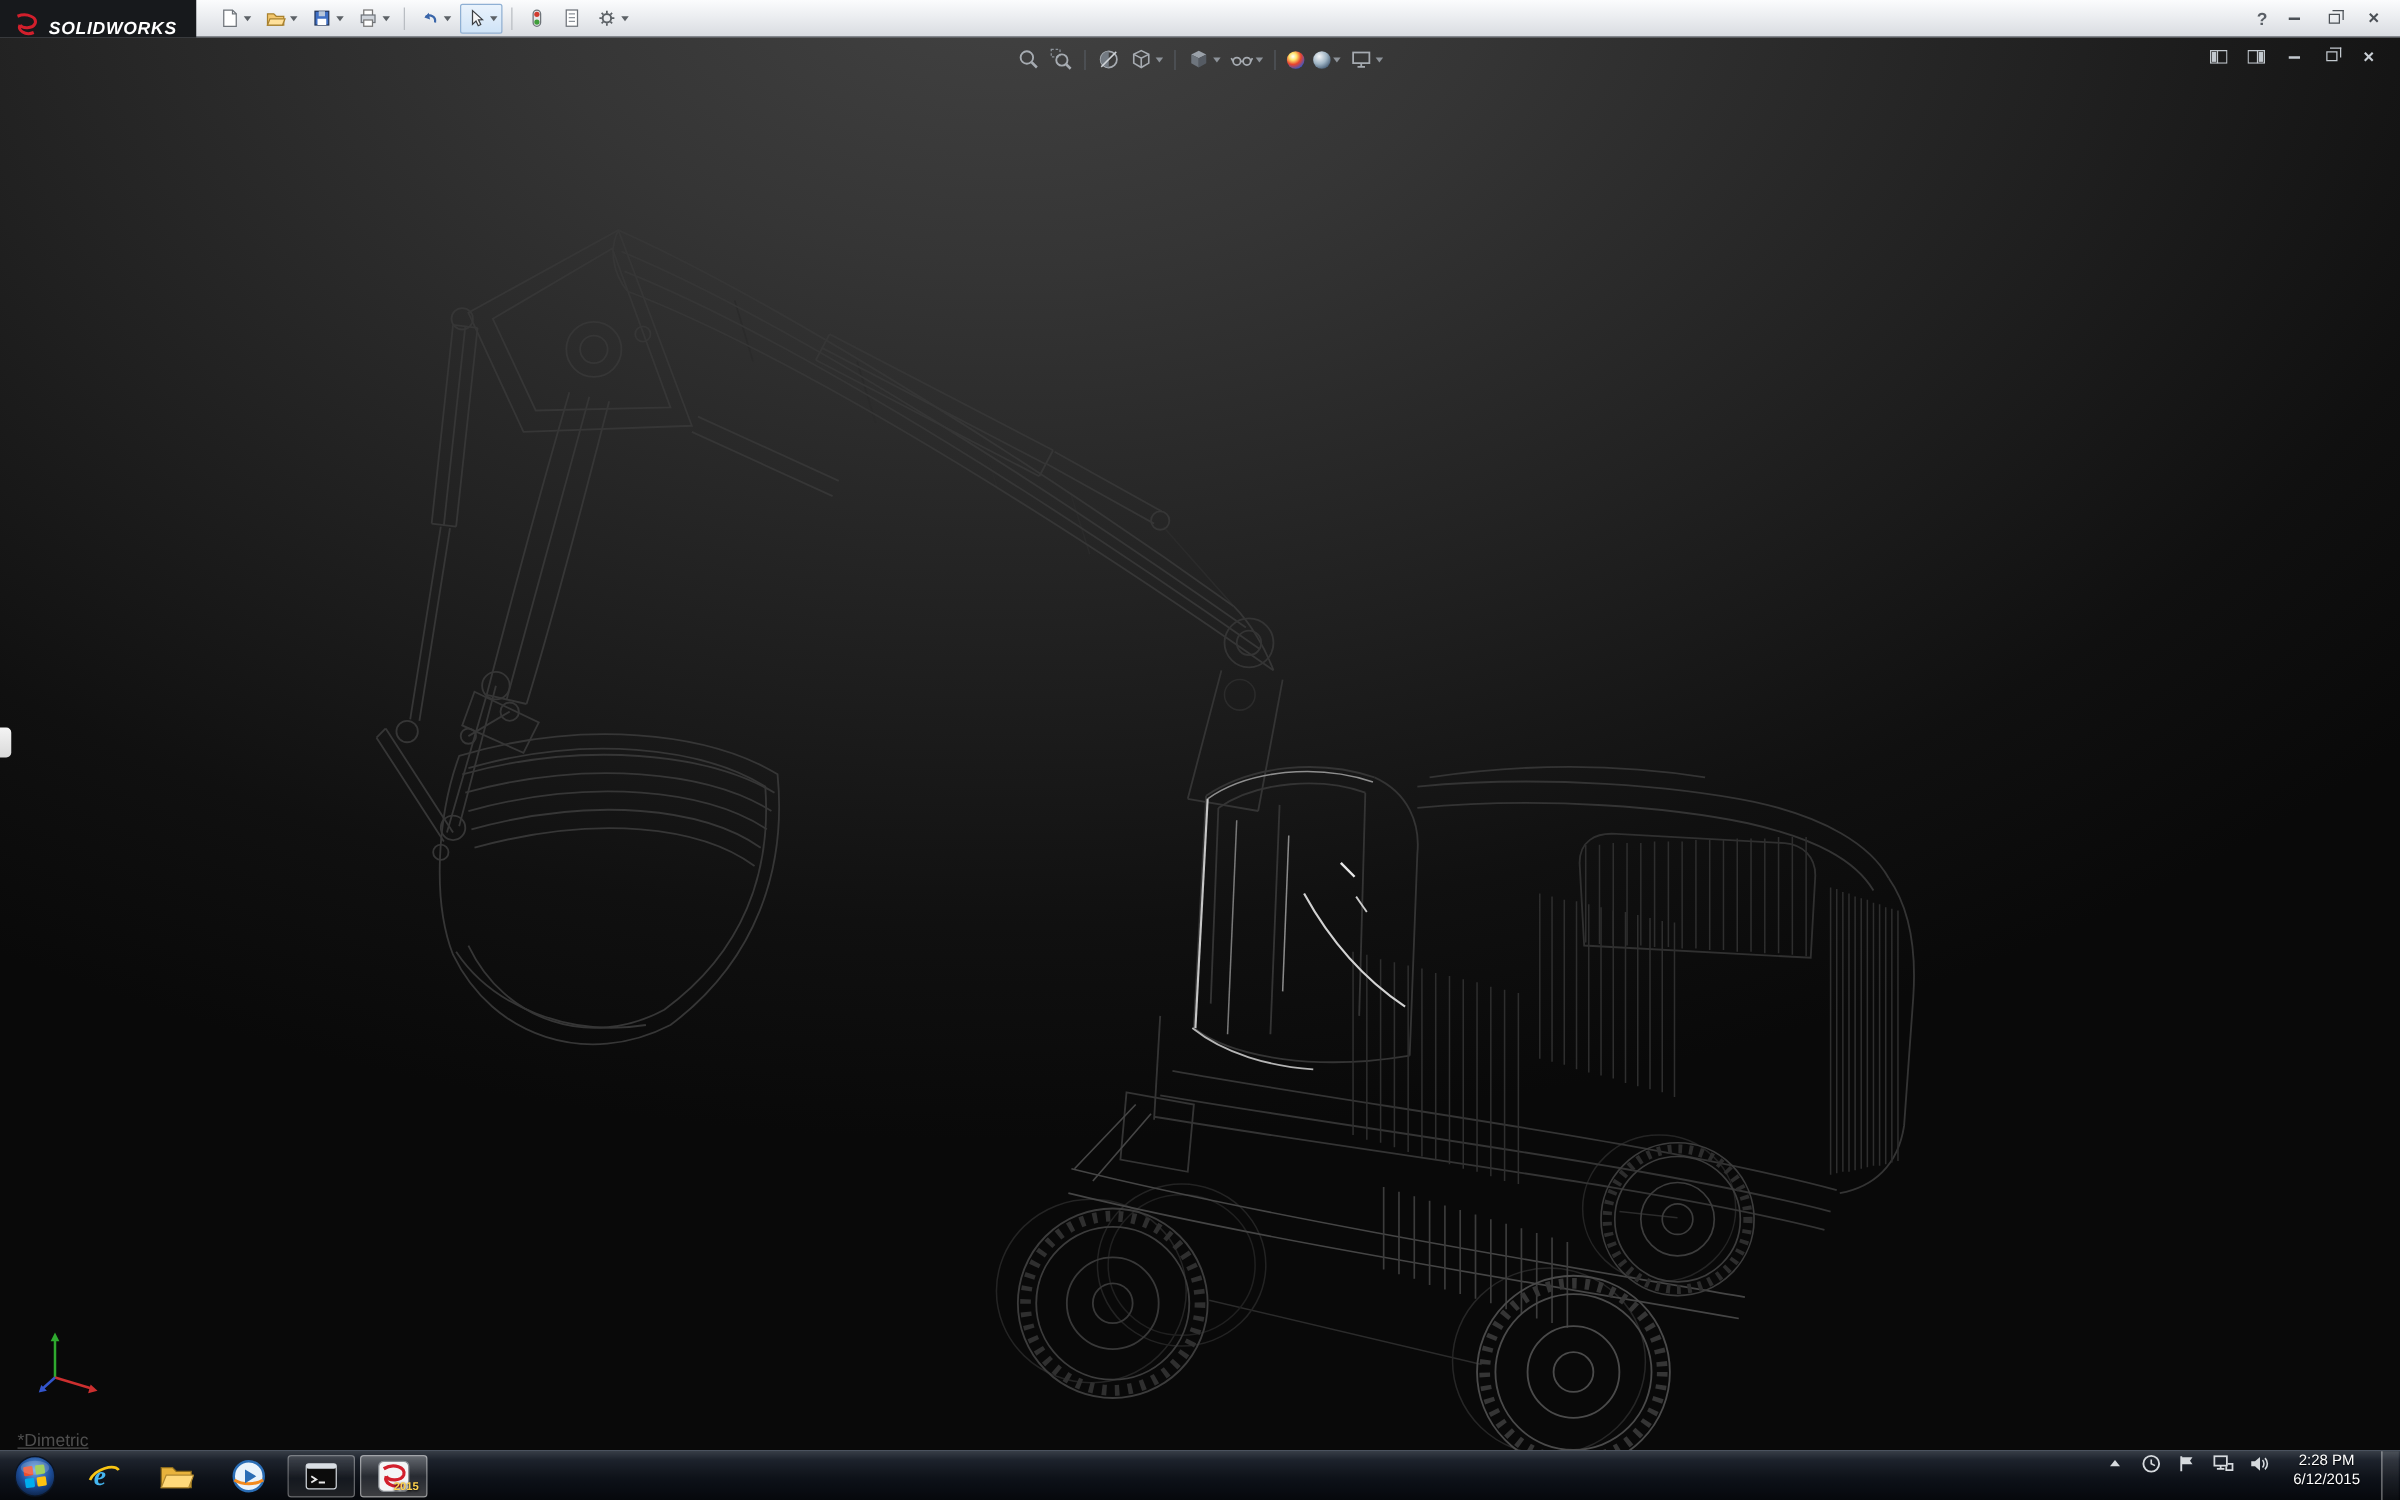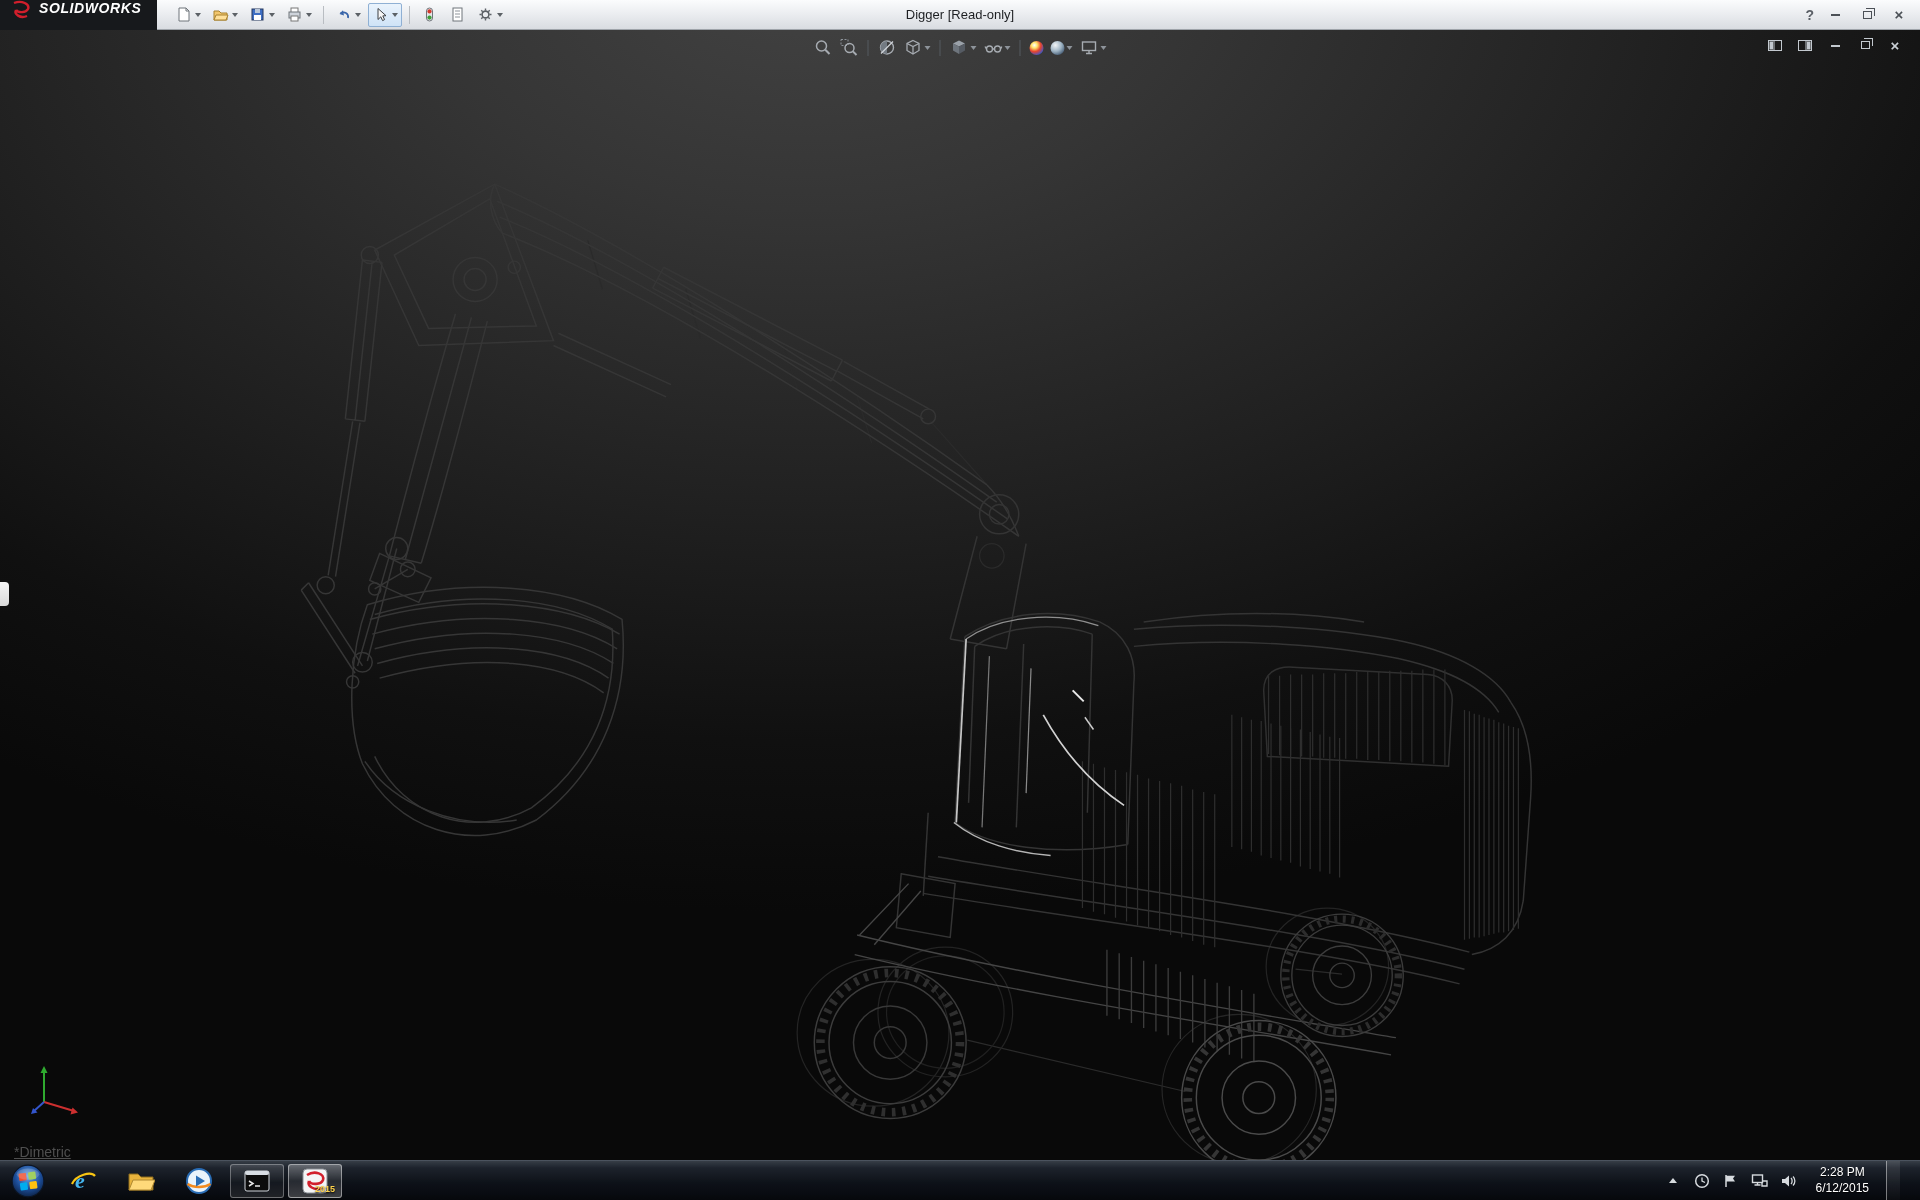--- a/index.html
+++ b/index.html
@@ -4,21 +4,21 @@
 <style>
   * { margin:0; padding:0; box-sizing:border-box; }
   html,body { width:1920px; height:1200px; overflow:hidden; background:#000;
               font-family:"Liberation Sans","DejaVu Sans",sans-serif; }
   #app { position:relative; width:1920px; height:1200px; }
 
   
   .menubar { position:absolute; top:0; left:0; right:0; height:30px;
     background:linear-gradient(180deg,#fbfcfd 0%,#eceef1 45%,#d9dce1 100%);
     border-bottom:1px solid #9fa4aa; display:flex; align-items:center; z-index:30; }
-  .logo { height:30px; background:#17191c; display:flex; align-items:flex-start; gap:7px; padding:0 16px 0 10px; }
+  .logo { height:30px; background:#17191c; display:flex; align-items:flex-end; gap:7px; padding:0 16px 0 10px; }
   .logo .brand { color:#fff; font-weight:bold; font-size:14px; letter-spacing:.6px; font-style:italic; }
   .mb-tools { display:flex; align-items:center; gap:3px; padding-left:14px; }
   .tbtn { display:flex; align-items:center; gap:2px; height:24px; padding:2px 3px;
           border:1px solid transparent; border-radius:2px; }
   .tbtn.pressed { border:1px solid #8fb0d4; background:linear-gradient(#eaf3fc,#cfe3f7); }
   .caret { width:0; height:0; border-left:3.5px solid transparent; border-right:3.5px solid transparent;
            border-top:4px solid #5c6166; margin-left:1px; }
   .mb-sep { width:1px; height:18px; background:#b9bdc2; margin:0 4px; }
   .win-title { position:absolute; left:0; right:0; text-align:center; font-size:13px; color:#1d1f22; pointer-events:none; }
   .mb-right { margin-left:auto; display:flex; align-items:center; gap:10px; padding-right:10px; z-index:2; }
@@ -69,21 +69,21 @@
   .start-zone { width:56px; display:flex; justify-content:center; }
   .tb-apps { display:flex; align-items:center; gap:4px; }
   .app-btn { width:54px; height:34px; display:flex; align-items:center; justify-content:center;
      border-radius:3px; position:relative; }
   .app-btn.open { border:1px solid rgba(255,255,255,.32);
      background:linear-gradient(180deg, rgba(255,255,255,.14), rgba(255,255,255,.03) 55%, rgba(255,255,255,.10)); }
   .app-btn.active { border:1px solid rgba(255,255,255,.45);
      background:linear-gradient(180deg, rgba(255,255,255,.30), rgba(255,255,255,.10) 50%, rgba(255,255,255,.22));text-decoration:underline; }
   .badge-2015 { position:absolute; right:6px; bottom:3px; font-size:9px; font-weight:bold; color:#ffd34d;
      text-shadow:0 1px 2px #000; }
-  .tray { margin-left:auto; display:flex; align-items:center; gap:9px; padding-right:20px; }
+  .tray { margin-left:auto; display:flex; align-items:flex-start; gap:9px; padding-right:1px; }
   .tray-icon { width:20px; height:20px; display:flex; align-items:center; justify-content:center; }
   .chevron-up { width:0; height:0; border-left:4.5px solid transparent; border-right:4.5px solid transparent;
      border-bottom:5.5px solid #d6dade; }
   .clock-block { text-align:center; color:#fff; font-size:12px; line-height:1.3;
      text-shadow:0 1px 1px #000; padding:0 8px; }
   .show-desktop { width:14px; height:40px; border-left:1px solid rgba(255,255,255,.45);
      background:linear-gradient(180deg, rgba(255,255,255,.10), rgba(255,255,255,.02)); }
 </style>
 </head>
 <body>
@@ -160,21 +160,20 @@
       </div>
       <div class="tbtn">
         <svg width="17" height="17" viewBox="0 0 17 17">
           <circle cx="8.5" cy="8.5" r="3.4" fill="none" stroke="#5c6166" stroke-width="1.6"></circle>
           <path d="M8.5,2.5 L8.5,4.5 M8.5,12.5 L8.5,14.5 M2.5,8.5 L4.5,8.5 M12.5,8.5 L14.5,8.5 M4.3,4.3 L5.7,5.7 M11.3,11.3 L12.7,12.7 M12.7,4.3 L11.3,5.7 M5.7,11.3 L4.3,12.7" stroke="#5c6166" stroke-width="1.4"></path>
         </svg>
           <i class="caret"></i>
       </div>
     </div>
 
-    <div class="win-title">Digger [Read-only]</div>
 
     <div class="mb-right">
       <span class="help-glyph">?</span>
       <span class="wc-btn">
           <span class="glyph-min"></span>
         </span>
       <span class="wc-btn">
           <span class="glyph-restore"></span>
         </span>
       <span class="wc-btn">

